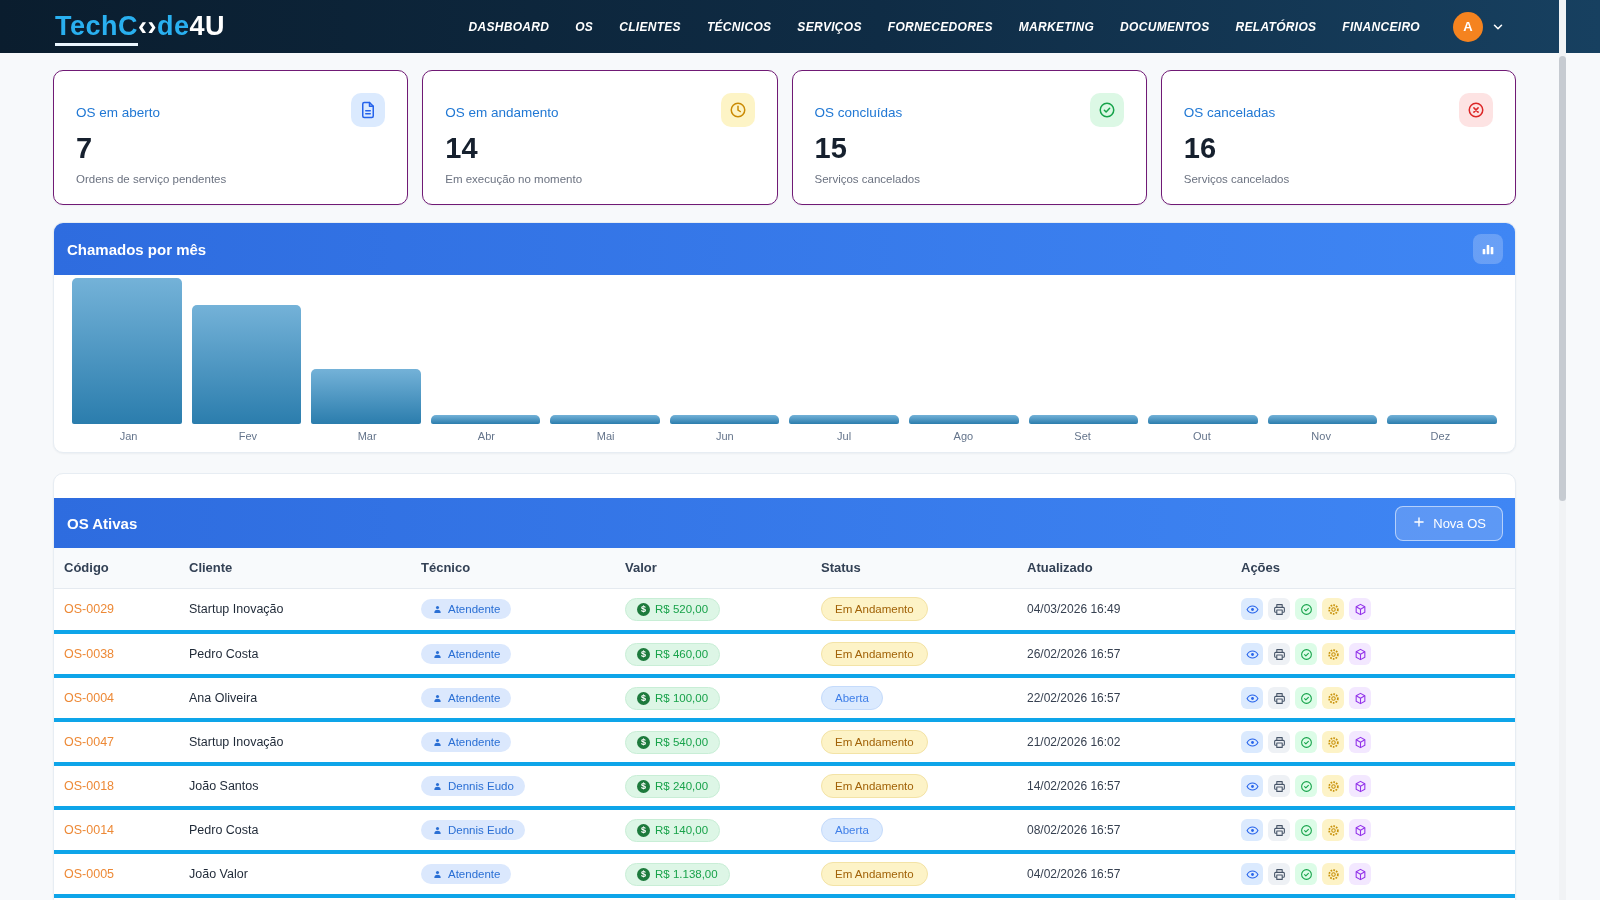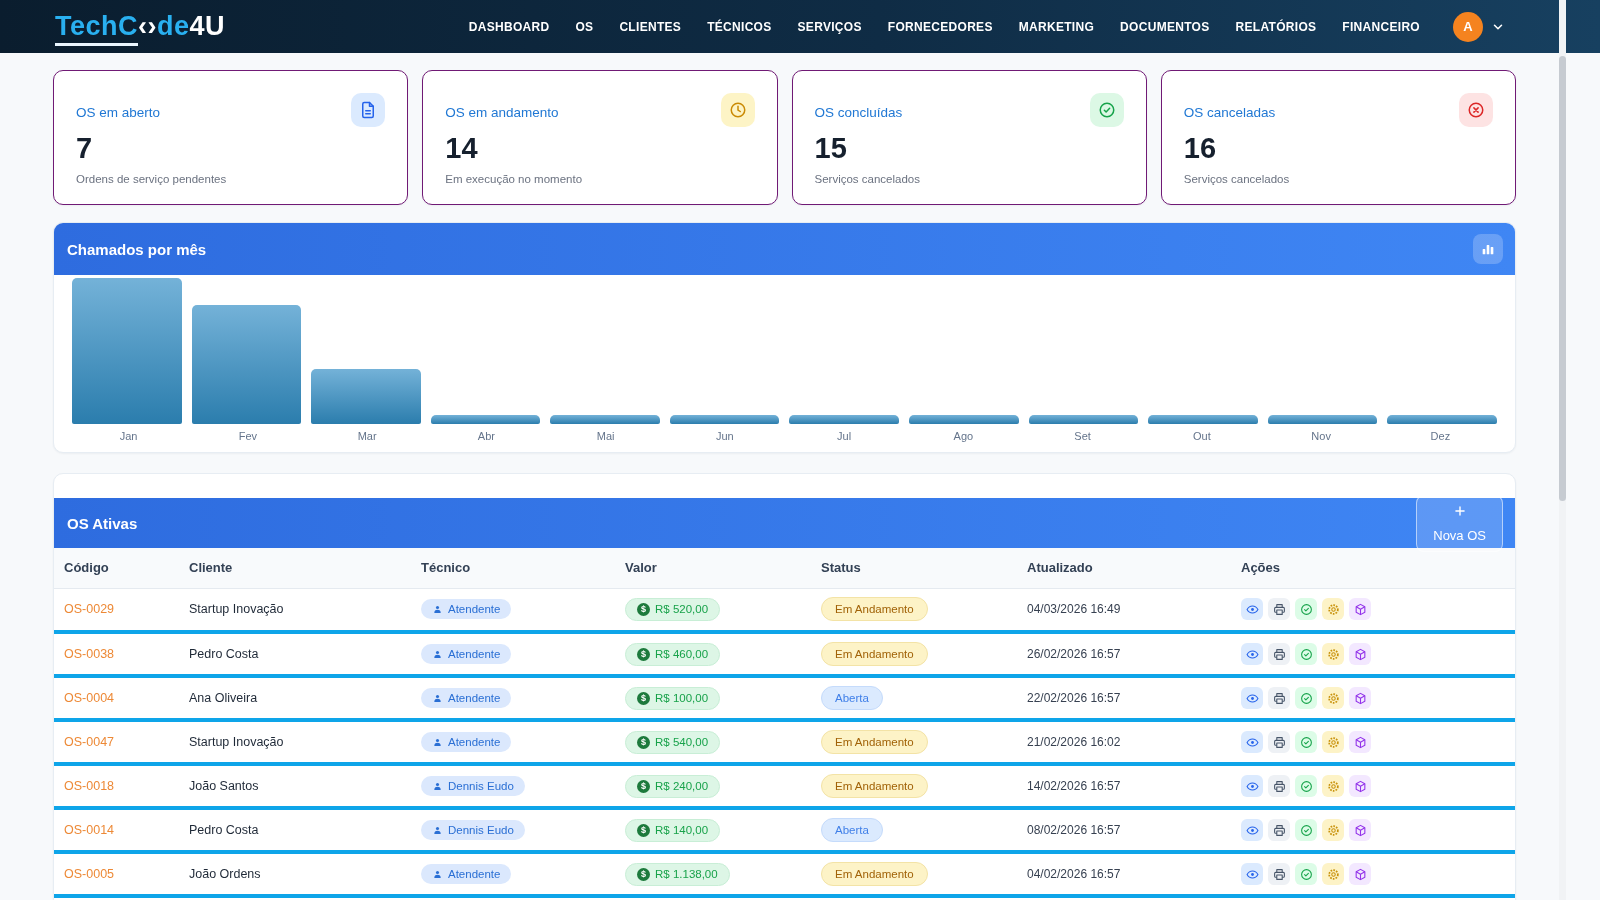--- a/index.html
+++ b/index.html
@@ -14,21 +14,21 @@
     height: 53px;
     background: linear-gradient(90deg, #0a1d2e 0%, #0f2c45 55%, #174060 100%);
     display: flex; align-items: center;
     padding: 0 95px 0 55px;
   }
   .brand { font-size: 27px; font-weight: bold; letter-spacing: .5px; margin-right: auto; cursor: pointer; white-space: nowrap; }
   .brand .cyan { color: #29b0f0; }
   .brand .underlined { border-bottom: 3px solid #eaf6ff; padding-bottom: 2px; }
   .brand .white { color: #ffffff; }
   .nav-list { display: flex; align-items: center; gap: 26px; margin-right: 33px; list-style: none; }
-  .nav-item { color: #ffffff; font-size: 12px; font-weight: 700; letter-spacing: .3px; cursor: pointer; white-space: nowrap; }
+  .nav-item { color: #ffffff; font-size: 12px; font-weight: 700; letter-spacing: .3px; cursor: pointer; white-space: nowrap; font-style: italic; }
   .avatar-group { display: flex; align-items: center; gap: 8px; cursor: pointer; }
   .avatar { width: 30px; height: 30px; border-radius: 50%; background: #f5831f; color: #fff; font-weight: 700; font-size: 13px; display: flex; align-items: center; justify-content: center; }
   .chev { color: #fff; display: flex; }
   .chev svg { width: 14px; height: 14px; }
 
   
   .main { padding: 17px 84px 0 53px; }
 
   
   .stats-row { display: flex; gap: 14px; }
@@ -50,21 +50,21 @@
   
   .chart-body { padding: 3px 18px 10px; }
   .bars { display: flex; align-items: flex-end; gap: 10px; height: 146px; }
   .bar { flex: 1; border-radius: 5px 5px 2px 2px; background: linear-gradient(180deg, #74b2d8, #2b7dad); }
   .bar-labels { display: flex; gap: 6px; margin-top: 6px; }
   .bar-label { flex: 1; text-align: center; font-size: 11px; color: #64748b; }
 
   
   .table-panel { margin-top: 20px; }
   .table-panel .panel-header { height: 50px; margin-top: 24px; }
-  .nova-btn { display: inline-flex; align-items: center; gap: 7px; background: rgba(255,255,255,.16); border: 1px solid rgba(255,255,255,.55); color: #fff; font-size: 13px; border-radius: 8px; padding: 8px 16px; cursor: pointer; font-family: inherit; flex-direction: column; }
+  .nova-btn { display: inline-flex; align-items: center; gap: 7px; background: rgba(255,255,255,.16); border: 1px solid rgba(255,255,255,.55); color: #fff; font-size: 13px; border-radius: 8px; padding: 8px 16px; cursor: pointer; font-family: inherit; }
   .nova-btn svg { width: 14px; height: 14px; }
   table { width: 100%; border-collapse: collapse; table-layout: fixed; }
   thead th { background: #f8fafc; height: 40px; text-align: left; font-size: 13px; color: #334155; font-weight: 700; padding-left: 10px; border-bottom: 1px solid #e5eaf0; }
   tbody td { height: 44px; padding-left: 10px; border-bottom: 4px solid #0ea5e9; font-size: 12.5px; background: #fff; }
   .codigo { color: #ed8936; }
   .cliente { color: #1f2937; }
   .updated { color: #374151; font-size: 12px; }
 
   .pill { display: inline-flex; align-items: center; gap: 5px; border-radius: 999px; font-size: 11.5px; padding: 4px 11px; justify-content: center; }
   .pill-tec { background: #dbe8fd; color: #2a6fd4; min-width: 70px; }
@@ -533,21 +533,21 @@
                   <svg viewBox="0 0 24 24" fill="none" stroke="currentColor" stroke-width="2" stroke-linejoin="round">
                     <path d="M12 2.5l8 4.5v10l-8 4.5-8-4.5V7z"></path>
                     <path d="M4 7l8 4.5L20 7M12 11.5V21"></path>
                   </svg>
                 </button>
               </span>
             </td>
   </tr>
   <tr>
     <td class="codigo">OS-0005</td>
-    <td class="cliente">João Ordens</td>
+    <td class="cliente">João Valor</td>
     <td><span class="pill pill-tec"><span style="display:inline-flex">
                   <svg viewBox="0 0 24 24" fill="currentColor">
                     <circle cx="12" cy="7.5" r="3.4"></circle>
                     <path d="M5 19.5a7 7 0 0 1 14 0z"></path>
                   </svg>
                 </span>Atendente</span></td>
     <td><span class="pill pill-val"><span class="dollar">$</span>R$ 1.138,00</span></td>
     <td><span class="status status-andamento">Em Andamento</span></td>
     <td class="updated">04/02/2026 16:57</td>
     <td>

